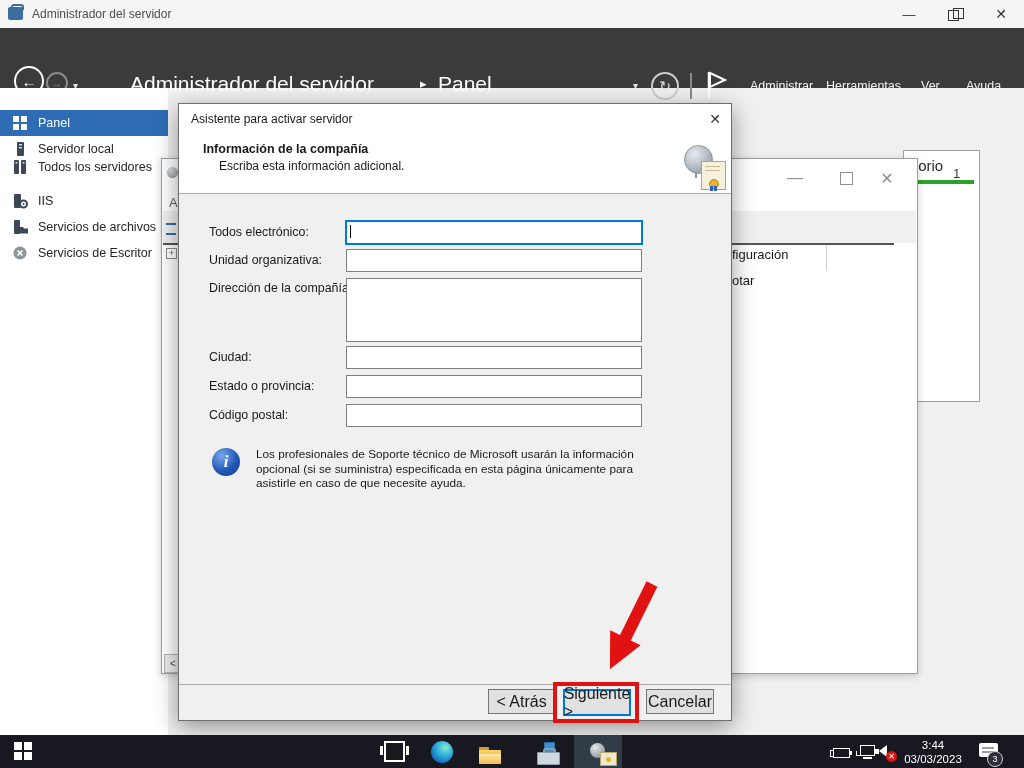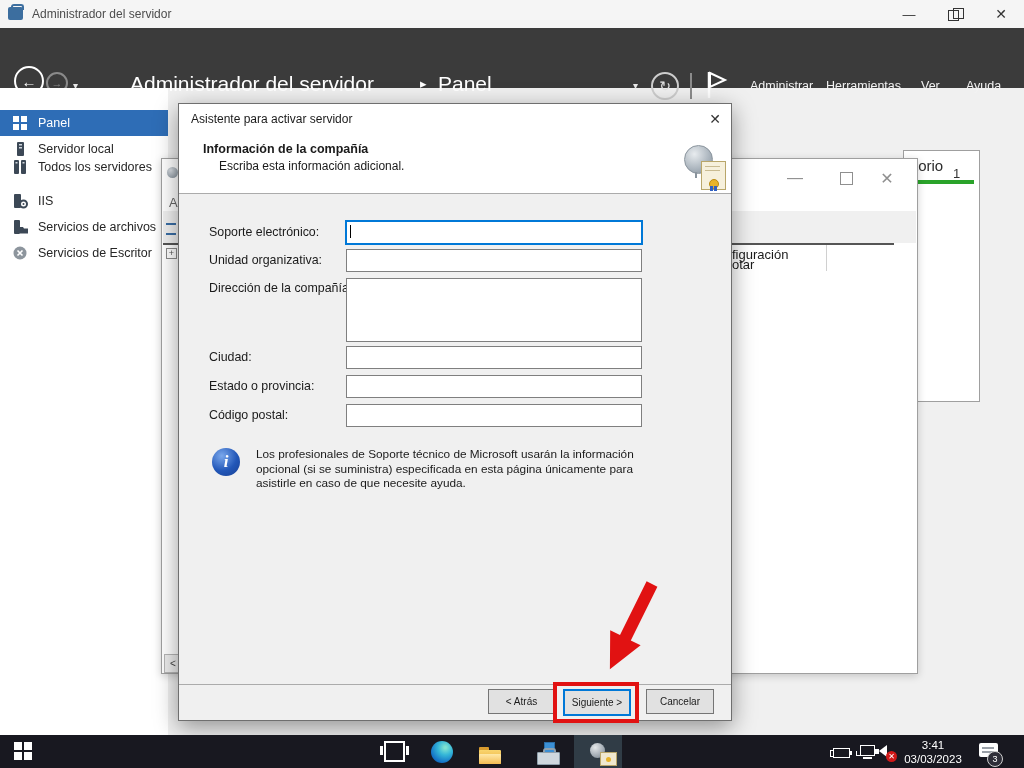--- a/index.html
+++ b/index.html
@@ -89,21 +89,21 @@
   .cert-rib2{left:12px;top:24px;width:3px;height:5px;background:#2f5fc2;}
   .f-label{left:30px;font-size:12.4px;color:#1a1a1a;}
   .f-input{left:167px;width:290px;height:19px;background:#fff;border:1px solid #7f7f7f;}
   .f-input.focus{border:1px solid #0078d7;outline:1px solid #0078d7;}
   .caret-bar{left:171px;top:121px;width:1px;height:13px;background:#000;}
   .info-ic{left:33px;top:344px;width:28px;height:28px;border-radius:50%;color:#fff;
     background:radial-gradient(circle at 35% 28%,#7aa8ec,#2257b8 55%,#173f93);
     display:flex;align-items:center;justify-content:center;
     font-family:"Liberation Serif",serif;font-style:italic;font-weight:bold;font-size:17px;}
   .info-text{left:77px;top:343px;width:400px;font-size:11.8px;line-height:14.6px;color:#1a1a1a;}
-  .dlg-btn{height:23px;background:#e1e1e1;border:1px solid #757575;font-size:10px;color:#1a1a1a;
+  .dlg-btn{height:23px;background:#e1e1e1;border:1px solid #757575;font-size:16px;color:#1a1a1a;
     display:flex;align-items:center;justify-content:center;}
   .btn-back{left:309px;top:585px;width:65px;}
   .btn-next{left:384px;top:585px;width:64px;border:2px solid #0078d7;}
   .btn-cancel{left:467px;top:585px;width:66px;text-align:center;}
   .red-box{left:374px;top:578px;width:78px;height:33px;border:4px solid #e11212;}
 
   
   .taskbar{left:0;top:735px;width:1024px;height:33px;background:#181820;color:#fff;}
   .start{left:14px;top:7px;width:18px;height:18px;}
   .start div{position:absolute;width:8px;height:8px;background:#fff;}
@@ -243,21 +243,21 @@
   <div class="abs tile-green"></div>
 
   <div class="abs bwin">
     <div class="abs bwc" style="left:618px">—</div>
     <div class="abs" style="left:678px;top:13px;width:11px;height:11px;border:1px solid #8f8f8f"></div>
     <div class="abs bwc" style="left:710px">✕</div>
     <div class="abs bwin-strip"></div>
     <div class="abs bwin-sep"></div>
     <div class="abs bwin-col"></div>
     <div class="abs brow" style="top:88px">figuración</div>
-    <div class="abs brow" style="top:98px">otar</div>
+    <div class="abs brow" style="top:114px">otar</div>
     <div class="abs bscroll">&lt;</div>
     <div class="abs sliver-circle"></div>
     <div class="abs sliver-a">A</div>
     <div class="abs sliver-list"></div>
     <div class="abs sliver-plus">+</div>
   </div>
 
   <div class="abs dialog">
     <div class="abs dlg-white"></div>
     <div class="abs dlg-title">Asistente para activar servidor</div>
@@ -268,21 +268,21 @@
     <div class="abs dish-stand"></div>
     <div class="abs cert">
       <div class="abs cert-line" style="top:4px"></div>
         <div class="abs cert-line" style="top:8px"></div>
       <div class="abs cert-seal"></div>
         <div class="abs cert-rib"></div>
         <div class="abs cert-rib2"></div>
     </div>
     <div class="abs dlg-sep" style="top:89px"></div>
 
-    <div class="abs f-label" style="top:121px">Soporte electrónico:</div>
+    <div class="abs f-label" style="top:121px">Todos electrónico:</div>
     <input class="abs f-input focus" style="top: 117px;">
     <div class="abs caret-bar"></div>
 
     <div class="abs f-label" style="top:149px">Unidad organizativa:</div>
     <input class="abs f-input" style="top: 145px;">
 
     <div class="abs f-label" style="top:177px">Dirección de la compañía:</div>
     <textarea class="abs f-input" style="top: 174px; height: 58px; resize: none;"></textarea>
 
     <div class="abs f-label" style="top:246px">Ciudad:</div>
@@ -349,21 +349,21 @@
     </div>
     <div class="abs" style="left:860px;top:9px;width:16px;height:15px">
       <div class="abs netmon"></div>
     </div>
     <div class="abs" style="left:879px;top:8px;width:20px;height:18px">
       <div class="abs spk-base"></div>
         <div class="abs spk"></div>
       <div class="abs mute">✕</div>
     </div>
     <div class="abs clock">
-      <div>3:41</div>
+      <div>3:44</div>
       <div>03/03/2023</div>
     </div>
     <div class="abs" style="left:979px;top:7px;width:24px;height:22px">
       <div class="abs notif-body">
           <div class="abs notif-line" style="top:4px"></div>
           <div class="abs notif-line" style="top:8px"></div>
         </div>
       <div class="abs notif-badge">3</div>
     </div>
   </div>

